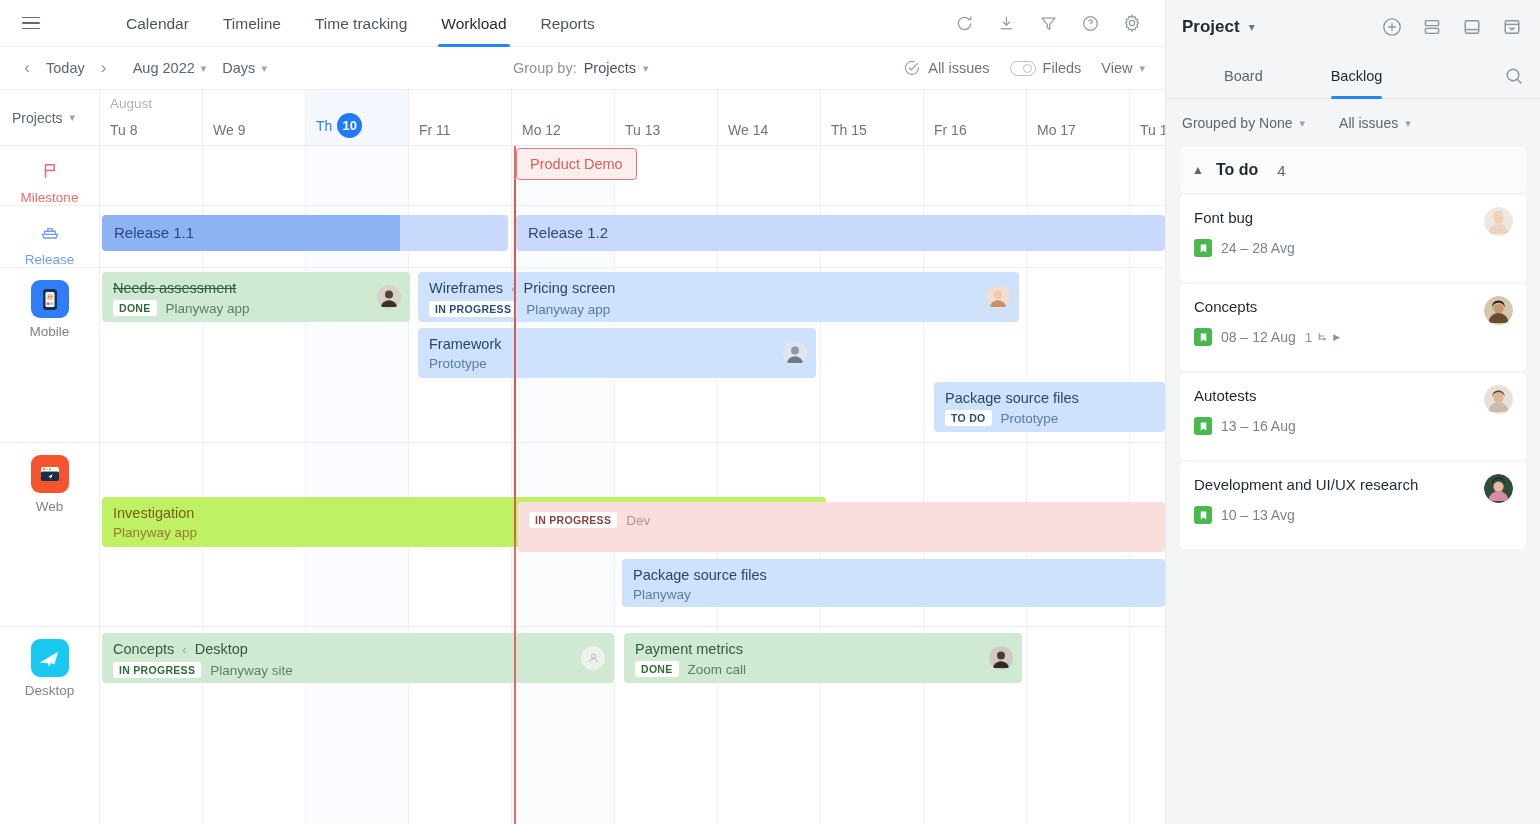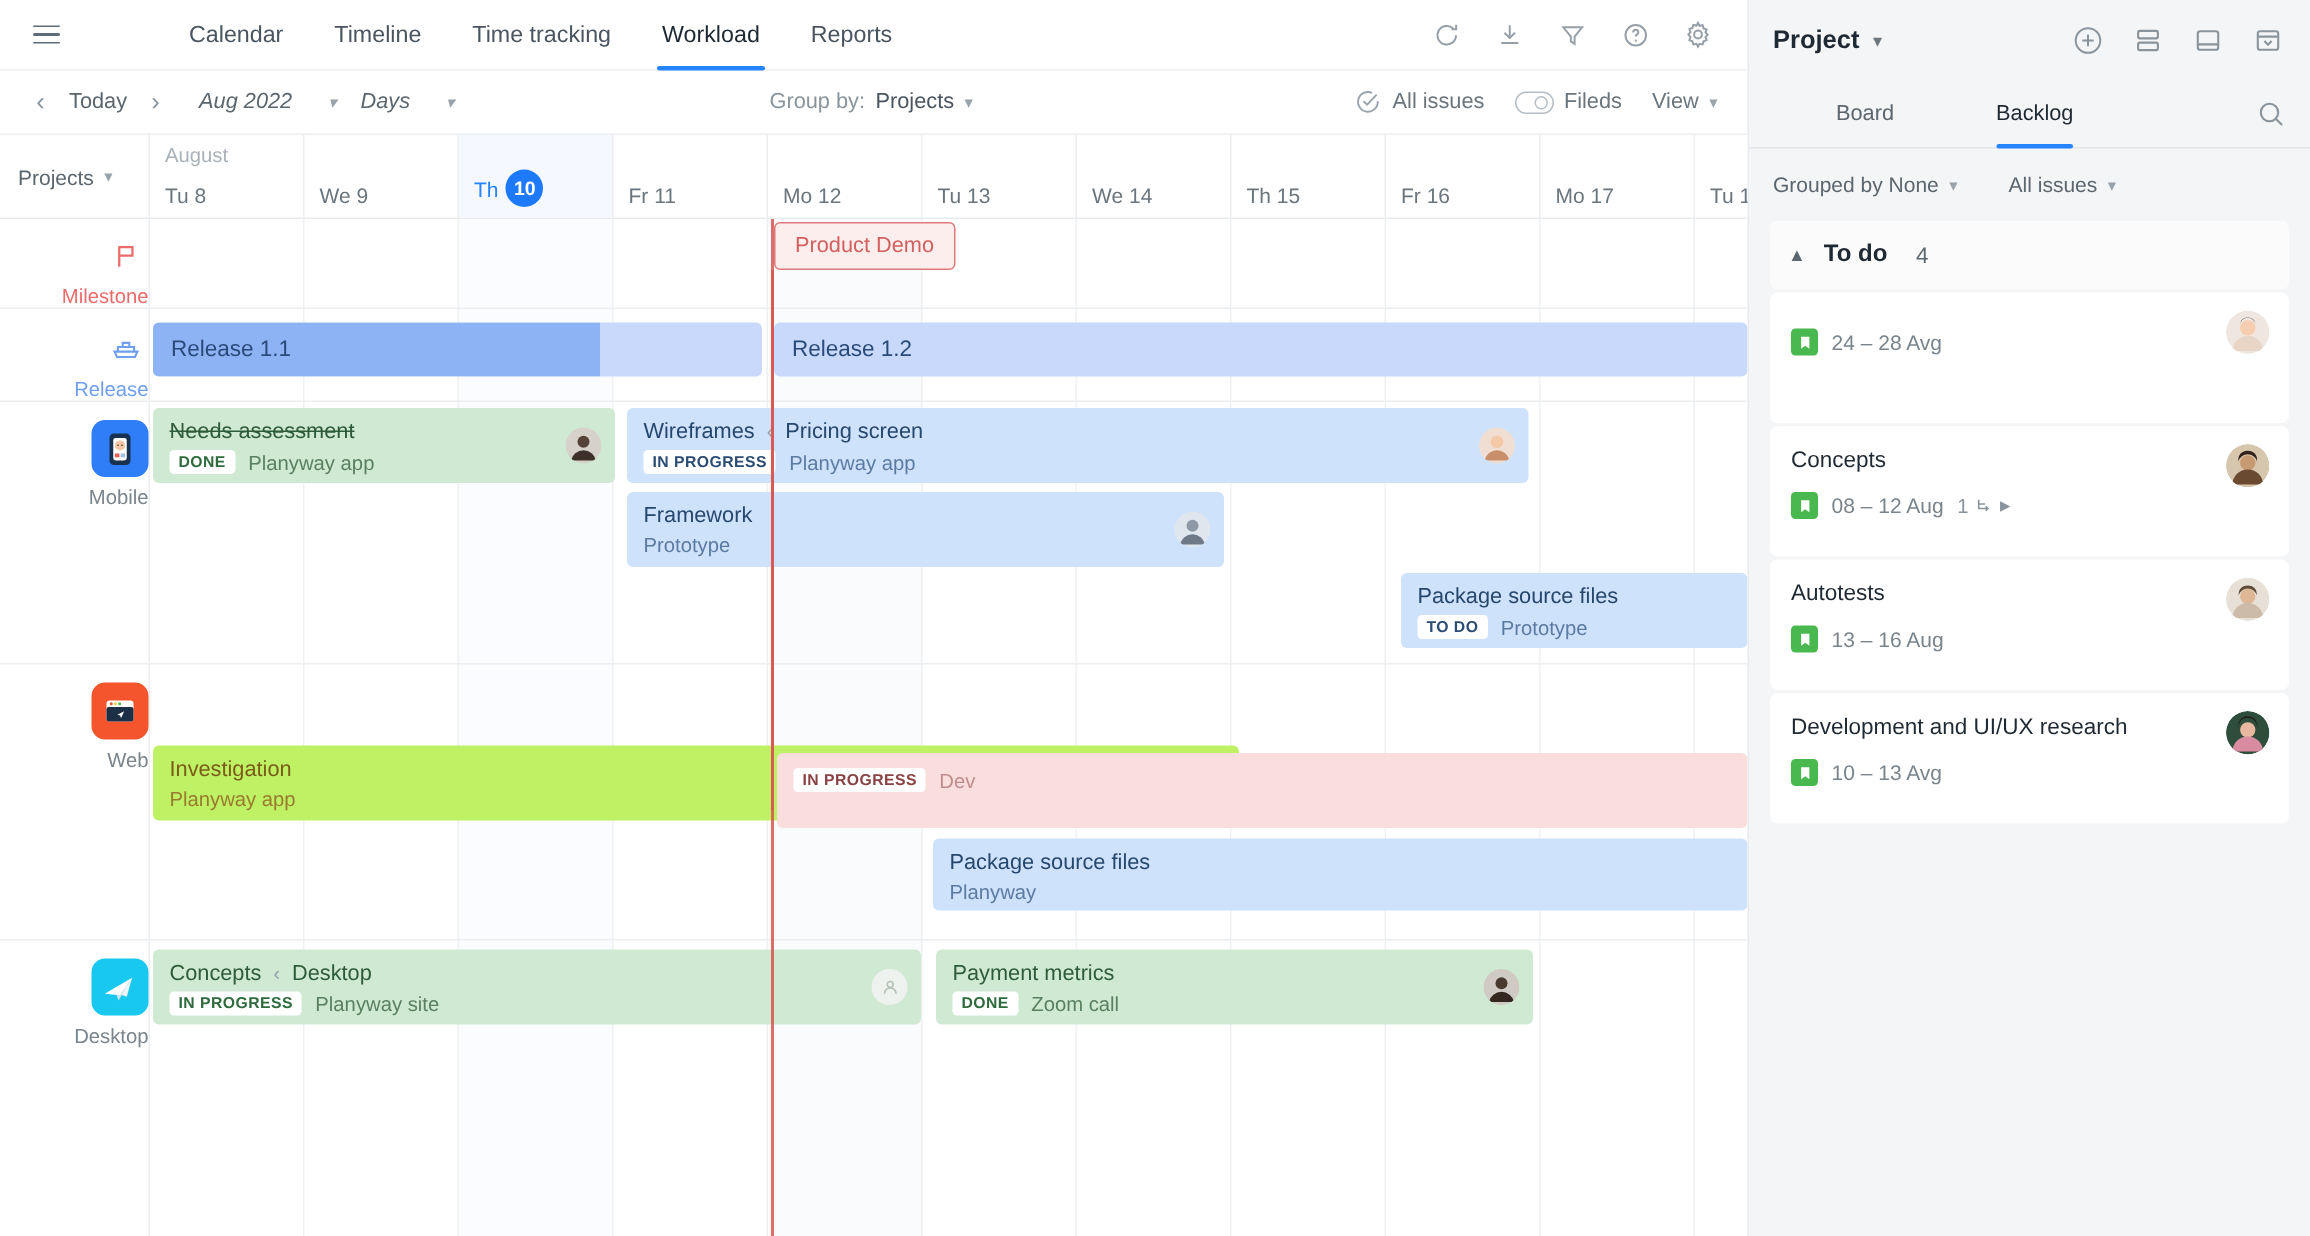--- a/index.html
+++ b/index.html
@@ -32,22 +32,22 @@
   .ticon { width:26px; height:26px; display:flex; align-items:center; justify-content:center;
            cursor:pointer; color:#97a0a8; }
   .ticon svg { display:block; }
 
   
   .subbar { height: 43px; display:flex; align-items:center; padding: 0 14px;
             border-bottom: 1px solid #eceef0; position:relative; }
   .navarrow { width:26px; height:26px; display:flex; align-items:center;
               justify-content:center; color:#8a949c; cursor:pointer; font-size:17px;}
   .today { font-size:14.5px; color:#5b666f; padding:0 6px; cursor:pointer; }
-  .sb-item { display:flex; align-items:center; gap:24px; font-size:14.5px;
-             color:#5b666f; cursor:pointer; margin-left:16px; white-space:nowrap;font-style:italic;}
+  .sb-item { display:flex; align-items:center; gap:6px; font-size:14.5px;
+             color:#5b666f; cursor:pointer; margin-left:16px; white-space:nowrap;}
   .caret { color:#9aa3ab; font-size:11px; }
   .groupby { position:absolute; left:513px; display:flex; align-items:center; gap:7px;
              font-size:14.5px; }
   .groupby .lbl { color:#8a949c; }
   .groupby .val { color:#4a5560; }
   .rightctl { margin-left:auto; display:flex; align-items:center; gap:20px;
               font-size:14.5px; color:#6b757d; padding-right:6px;}
   .rightctl .ctl { display:flex; align-items:center; gap:7px; cursor:pointer; }
   .toggle-pill { width:26px; height:15px; border-radius:8px; border:1.4px solid #b6bec5;
                  position:relative; }
@@ -67,21 +67,21 @@
   .dh-label { position:absolute; bottom:7px; left:10px; font-size:14px; color:#6b757d;
               display:flex; align-items:center; gap:5px;}
   .dh-label.is-today { color:#2684ff; }
   .daybadge { width:25px; height:25px; border-radius:50%; background:#1d7afc;
               color:#fff; font-size:13px; display:flex; align-items:center;
               justify-content:center; font-weight:600; }
 
   
   .gridwrap { position:relative; height: 678px; display:flex; }
   .rowlabels { width:100px; min-width:100px; border-right:1px solid #eceef0; }
-  .rl { display:flex; flex-direction:column; align-items:flex-end; justify-content:flex-start;
+  .rl { display:flex; flex-direction:column; align-items:center; justify-content:flex-start;
         padding-top:12px; border-bottom:1px solid #eceef0; }
   .rl-title { font-size:13.5px; margin-top:6px; }
   .rl-ico { width:30px; height:30px; display:flex; align-items:center; justify-content:center;}
   .rl.milestone .rl-title { color:#eb6b6b; }
   .rl.release .rl-title { color:#6f9ff0; }
   .rl.proj .rl-title { color:#7a848c; }
   .appicon { width:38px; height:38px; border-radius:9px; display:flex;
              align-items:center; justify-content:center; }
 
   .lanes { flex:1; position:relative; }
@@ -591,20 +591,21 @@
     </div>
 
     <div class="rp-body">
       <div class="group-hdr">
         <span class="chev">▲</span>
         <span class="gname">To do</span>
         <span class="gcount">4</span>
       </div>
 
       <div class="card">
+        <div class="ct">Font bug</div>
         <div class="crow">
           <span class="tagico">
             <svg width="11" height="11" viewBox="0 0 12 12" fill="#fff">
                 <path d="M3 1.6h6v8.8L6 8.2 3 10.4z"></path>
               </svg>
           </span>
           <span class="dates">24 – 28 Avg</span>
         </div>
         <div class="av2">
           <svg class="av-img" viewBox="0 0 30 30">

